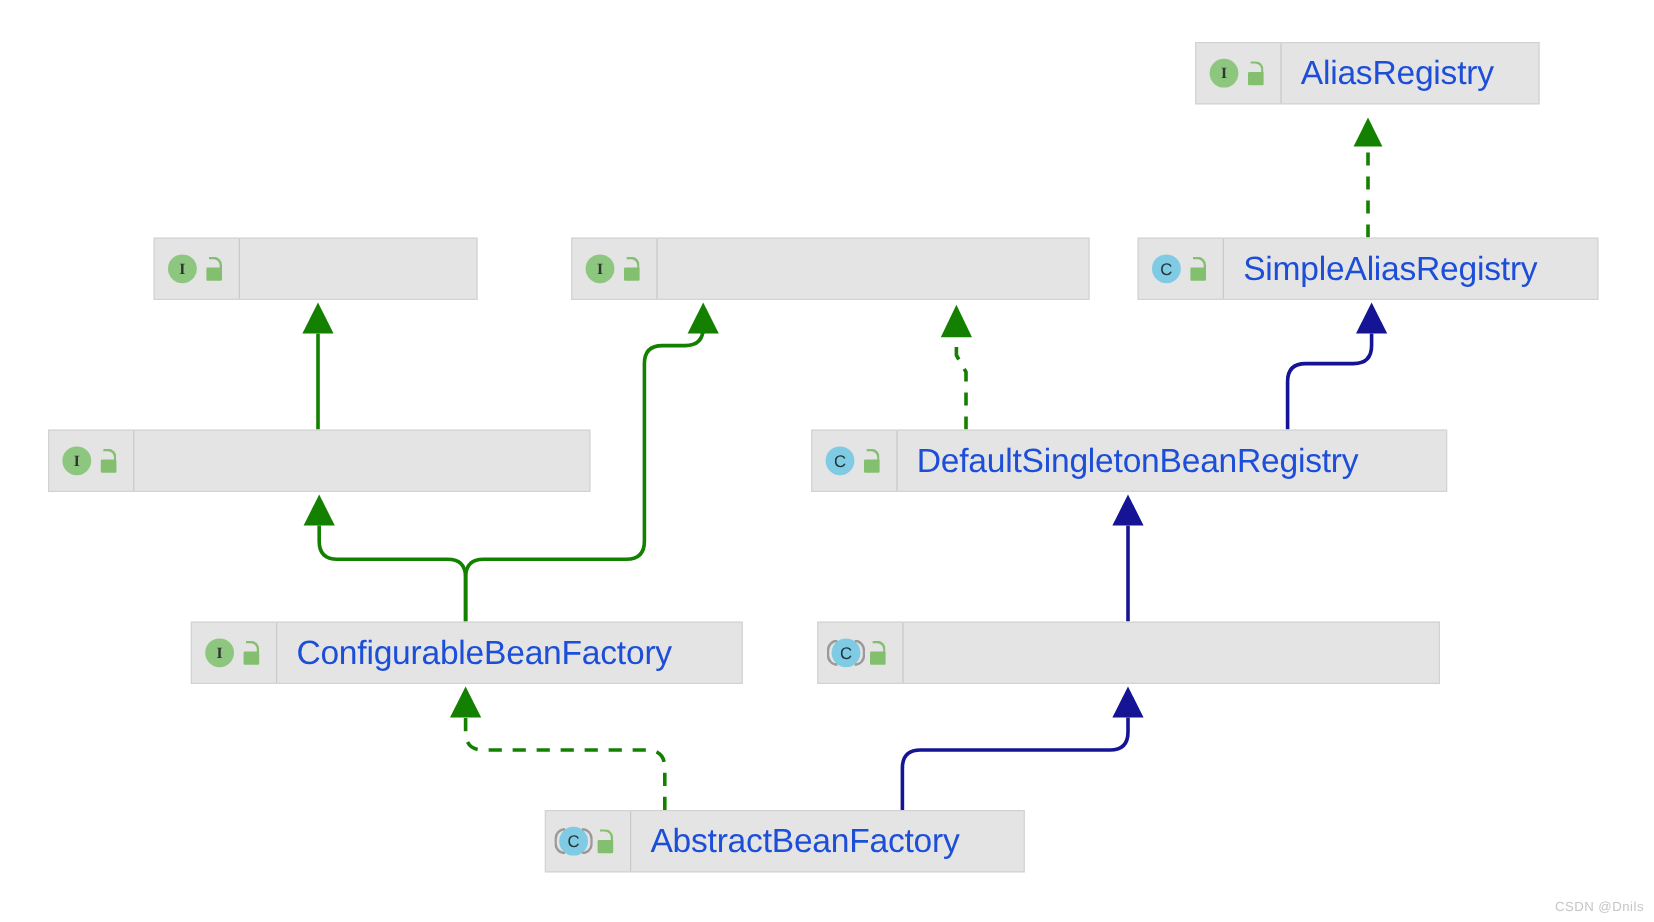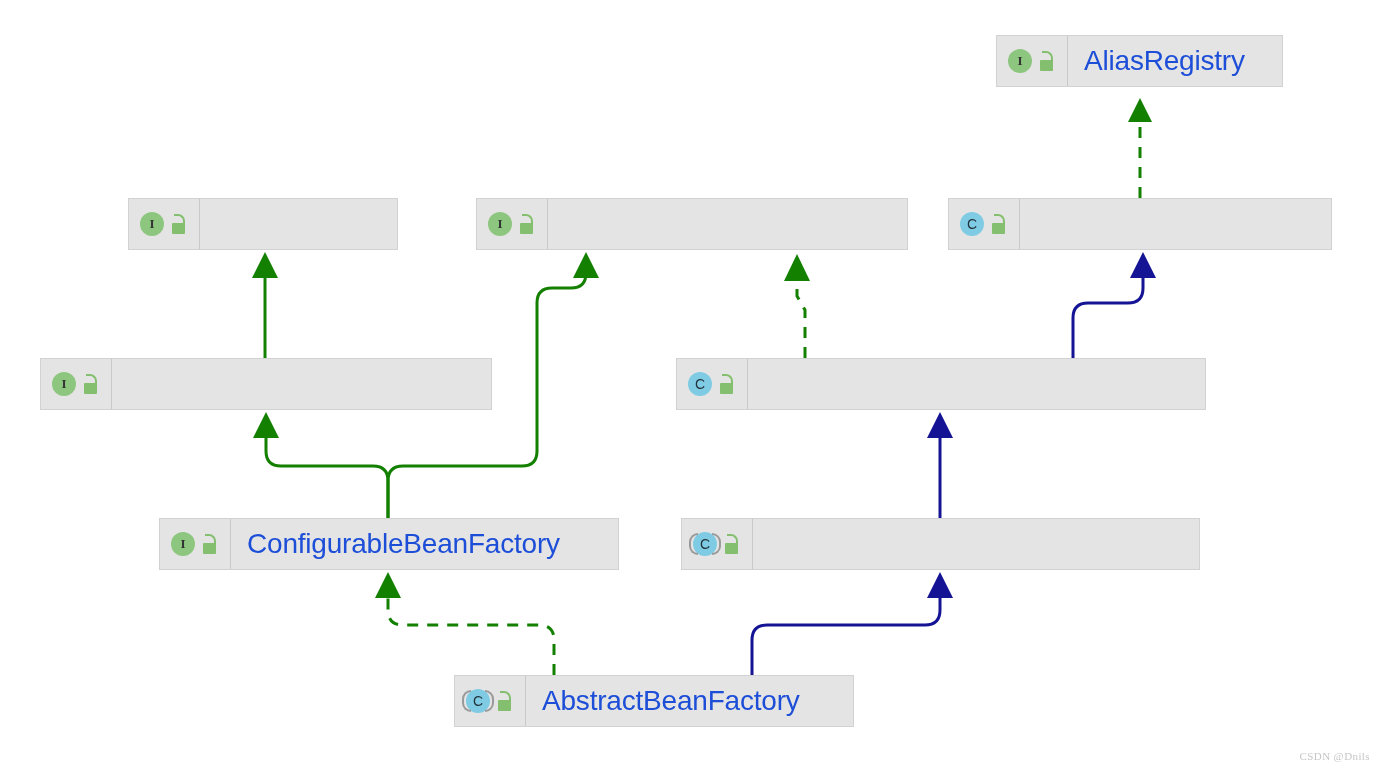--- a/index.html
+++ b/index.html
@@ -121,21 +121,21 @@
     background: #83bf6e;
     border-radius: 1px;
   }
   .watermark {
     position: absolute;
     right: 8px;
     bottom: 6px;
     font-size: 11px;
     color: #c6c6c6;
     letter-spacing: 0.4px;
-    font-family: Liberation Serif, serif;
+    font-family: Liberation Sans, sans-serif;
     z-index: 6;
   }
 </style>
 </head>
 <body>
 
 <div id="canvas">
 
   <svg id="edge-layer" width="1378" height="768" viewBox="0 0 1378 768">
     <defs>
@@ -232,20 +232,21 @@
   <div class="node" style="left:948px; top:198px; width:384px;">
     <div class="node-icons">
       <span class="badge cls">
         <span class="disc">C</span>
       </span>
       <span class="lock">
         <span class="shackle"></span>
           <span class="body"></span>
       </span>
     </div>
+    <span class="node-label">SimpleAliasRegistry</span>
   </div>
 
   <div class="node" style="left:40px; top:358px; width:452px;">
     <div class="node-icons">
       <span class="badge iface">
         <span class="disc">I</span>
       </span>
       <span class="lock">
         <span class="shackle"></span>
           <span class="body"></span>
@@ -256,20 +257,21 @@
   <div class="node" style="left:676px; top:358px; width:530px;">
     <div class="node-icons">
       <span class="badge cls">
         <span class="disc">C</span>
       </span>
       <span class="lock">
         <span class="shackle"></span>
           <span class="body"></span>
       </span>
     </div>
+    <span class="node-label">DefaultSingletonBeanRegistry</span>
   </div>
 
   <div class="node" style="left:159px; top:518px; width:460px;">
     <div class="node-icons">
       <span class="badge iface">
         <span class="disc">I</span>
       </span>
       <span class="lock">
         <span class="shackle"></span>
           <span class="body"></span>

